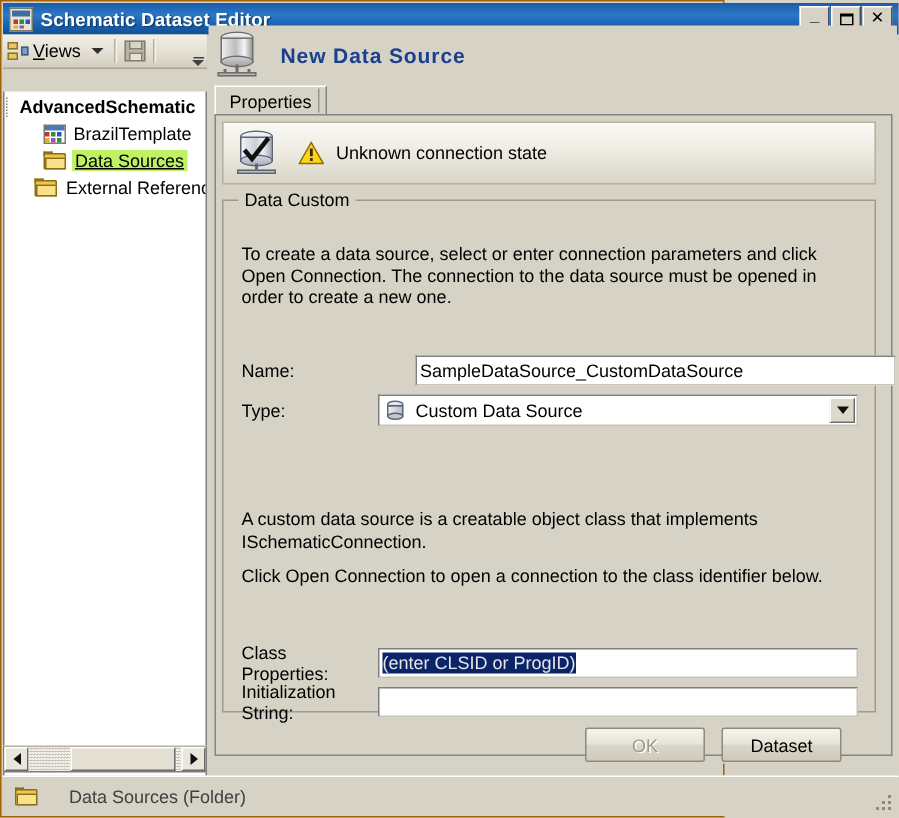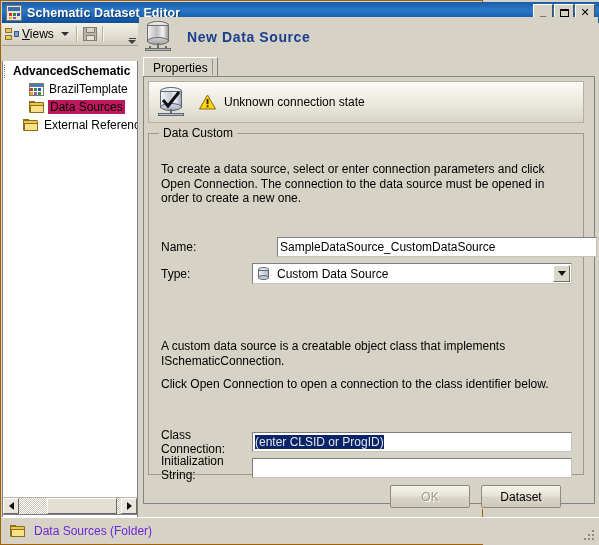--- a/index.html
+++ b/index.html
@@ -86,21 +86,21 @@
     position:absolute;left:1px;top:44px;width:136px;height:472px;
     background:#ffffff;
     border:1px solid #7f7f7f;border-top:none;box-sizing:border-box;
     overflow:hidden;
     margin-top:16px;
   }
   #tree{padding:1px 0 0 0;}
   .tree-row{height:18px;display:flex;align-items:center;padding-left:20px;white-space:nowrap;cursor:default;}
   .tree-row .lbl{font-size:12px;color:#000;padding:0 2px;line-height:14px;}
   .tree-row.root .lbl{font-weight:bold;}
-  .tree-row.selected .lbl{background:#be185d;}
+  .tree-row.selected .lbl{background:#bef264;text-decoration:underline;}
   .tree-row.root{padding-left:1px;}
   .root-stub{width:4px;height:13px;border-left:1px dotted #808080;margin-right:2px;}
   .child-indent{width:6px;}
   .ico{width:16px;height:14px;margin-right:3px;position:relative;flex:0 0 auto;}
   
   .ico.schem{background:#ffffff;border:1px solid #7a7a6a;box-sizing:border-box;width:15px;height:13px;}
   .ico.schem .t{position:absolute;left:0;top:0;width:13px;height:3px;background:#4a7ab5;}
   .ico.schem .p{position:absolute;width:3px;height:3px;}
   
   .ico.folder{width:16px;height:13px;}
@@ -237,21 +237,21 @@
   }
   .btn.disabled{color:#9c998f;text-shadow:1px 1px 0 #ffffff;}
 
   
   #statusbar{
     position:absolute;left:1px;top:516px;width:597px;height:27px;
     background:#d6d2c6;border-top:1px solid #ffffff;
     display:flex;align-items:center;box-sizing:border-box;
   }
   #statusbar .sb-inner{display:flex;align-items:center;margin-left:8px;}
-  #status-text{font-size:12px;color:#6d28d9;margin-left:5px;}
+  #status-text{font-size:12px;color:#404040;margin-left:17px;}
   #grip{position:absolute;right:3px;bottom:2px;width:12px;height:12px;}
   #grip i{position:absolute;width:2px;height:2px;background:#8e8a7e;}
 </style>
 </head>
 <body>
 
 <div id="window">
 
   <div id="titlebar">
     <div id="titlebar-icon">
@@ -429,21 +429,21 @@
                 <span class="tri"></span>
               </div>
           </div>
         </div>
 
         <div class="para" style="left:12px;top:205px;width:404px;">A custom data source is a creatable object class that implements ISchematicConnection.</div>
 
         <div class="para" style="left:12px;top:243px;width:404px;">Click Open Connection to open a connection to the class identifier below.</div>
 
         <div class="frow" style="left:12px;top:294px;">
-          <div class="flabel" style="width:91px;">Class Connection:</div>
+          <div class="flabel" style="width:91px;">Class Properties:</div>
           <div class="ftext" style="width:320px;">
               <span class="sel">(enter CLSID or ProgID)</span>
             </div>
         </div>
 
         <div class="frow" style="left:12px;top:320px;">
           <div class="flabel" style="width:91px;">Initialization String:</div>
           <div class="ftext" style="width:320px;"></div>
         </div>
       </div>

